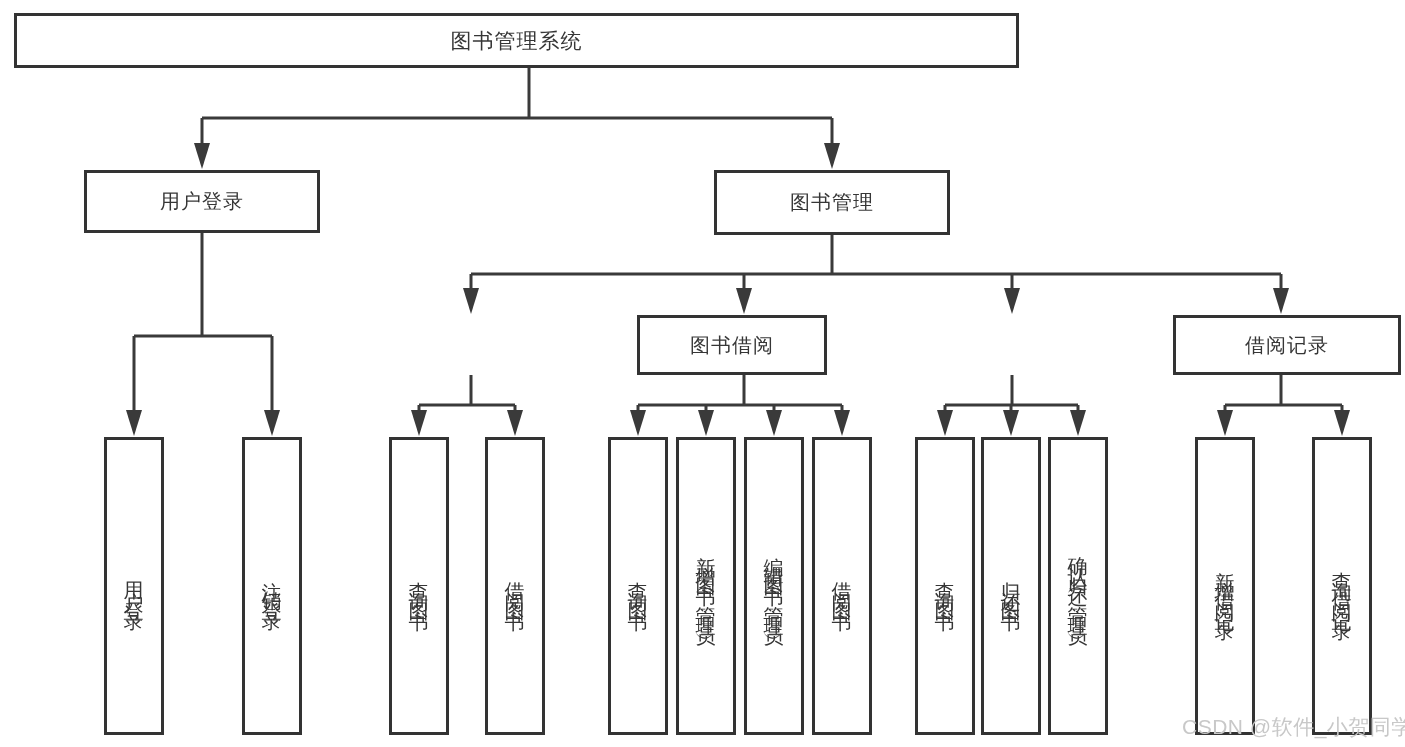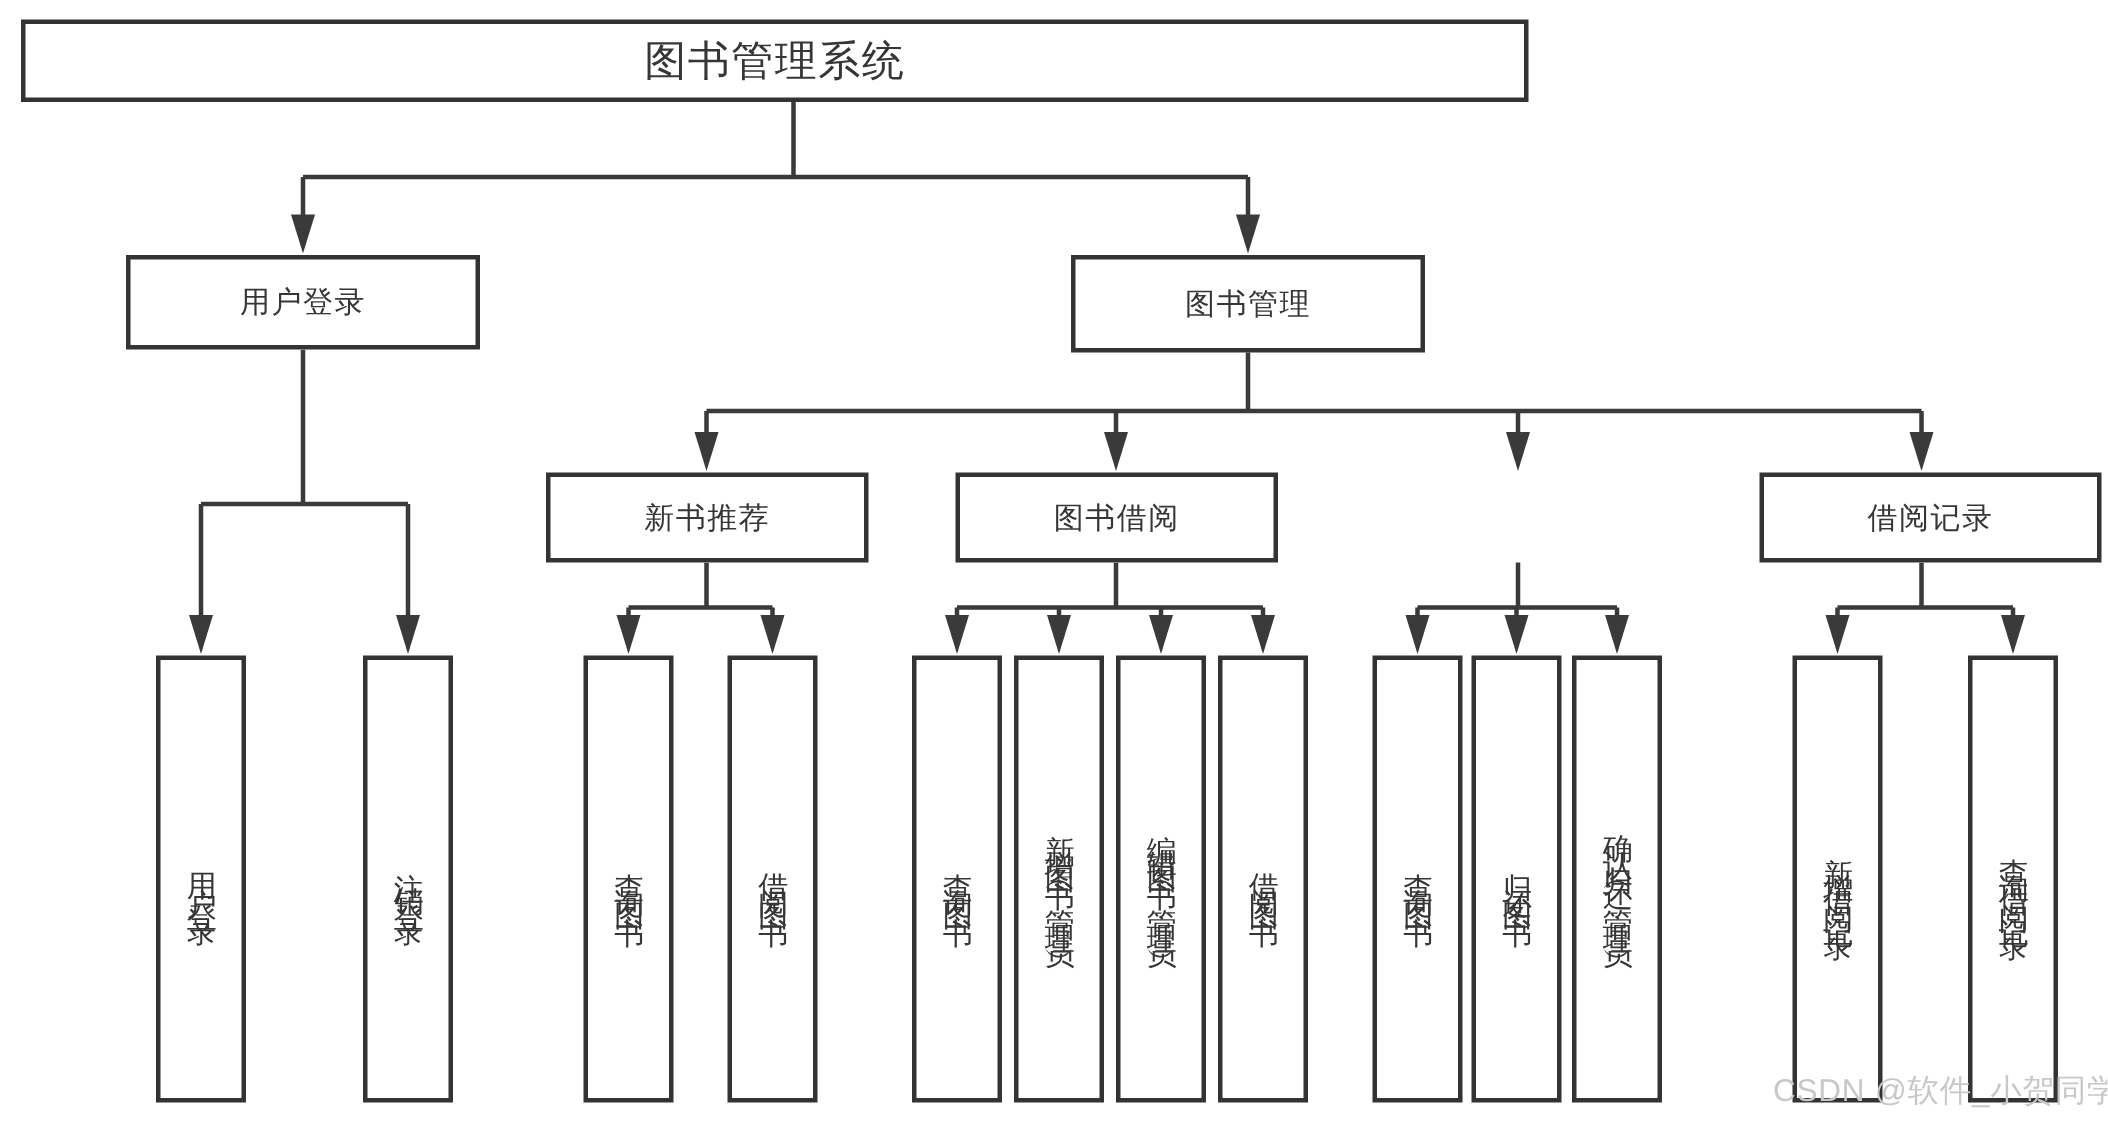--- a/index.html
+++ b/index.html
@@ -23,21 +23,21 @@
   .box{
     position:absolute;
     background:#fff;
     border:3px solid var(--border);
     box-sizing:border-box;
     display:flex;align-items:center;justify-content:center;
     color:var(--text);
     z-index:1;
   }
   .hlabel{font-size:20px;letter-spacing:1px;white-space:nowrap;}
-  .root .hlabel{font-size:28px;text-align:right;}
+  .root .hlabel{font-size:21px;text-align:right;}
   .vbox .vlabel{
     writing-mode:vertical-rl;
     text-orientation:mixed;
     font-size:20px;
     line-height:1;
     letter-spacing:10px;
     white-space:nowrap;
   }
   .watermark{
     position:absolute;
@@ -108,24 +108,21 @@
     <span class="hlabel">图书管理系统</span>
   </div>
 
   <div class="box" style="left:84px;top:170px;width:236px;height:63px;">
     <span class="hlabel">用户登录</span>
   </div>
   <div class="box" style="left:714px;top:170px;width:236px;height:65px;">
     <span class="hlabel">图书管理</span>
   </div>
 
-  <div class="box" style="left:364px;top:315px;width:215px;height:60px;">
-    <span class="hlabel">新书推荐</span>
-  </div>
-  <div class="box" style="left:637px;top:315px;width:215px;height:60px;">
+  <div class="box" style="left:637px;top:315px;width:190px;height:60px;">
     <span class="hlabel">图书借阅</span>
   </div>
   <div class="box" style="left:1173px;top:315px;width:228px;height:60px;">
     <span class="hlabel">借阅记录</span>
   </div>
 
   <div class="box vbox" style="left:104px;top:437px;width:60px;height:298px;">
     <span class="vlabel">用户登录</span>
   </div>
   <div class="box vbox" style="left:242px;top:437px;width:60px;height:298px;">

